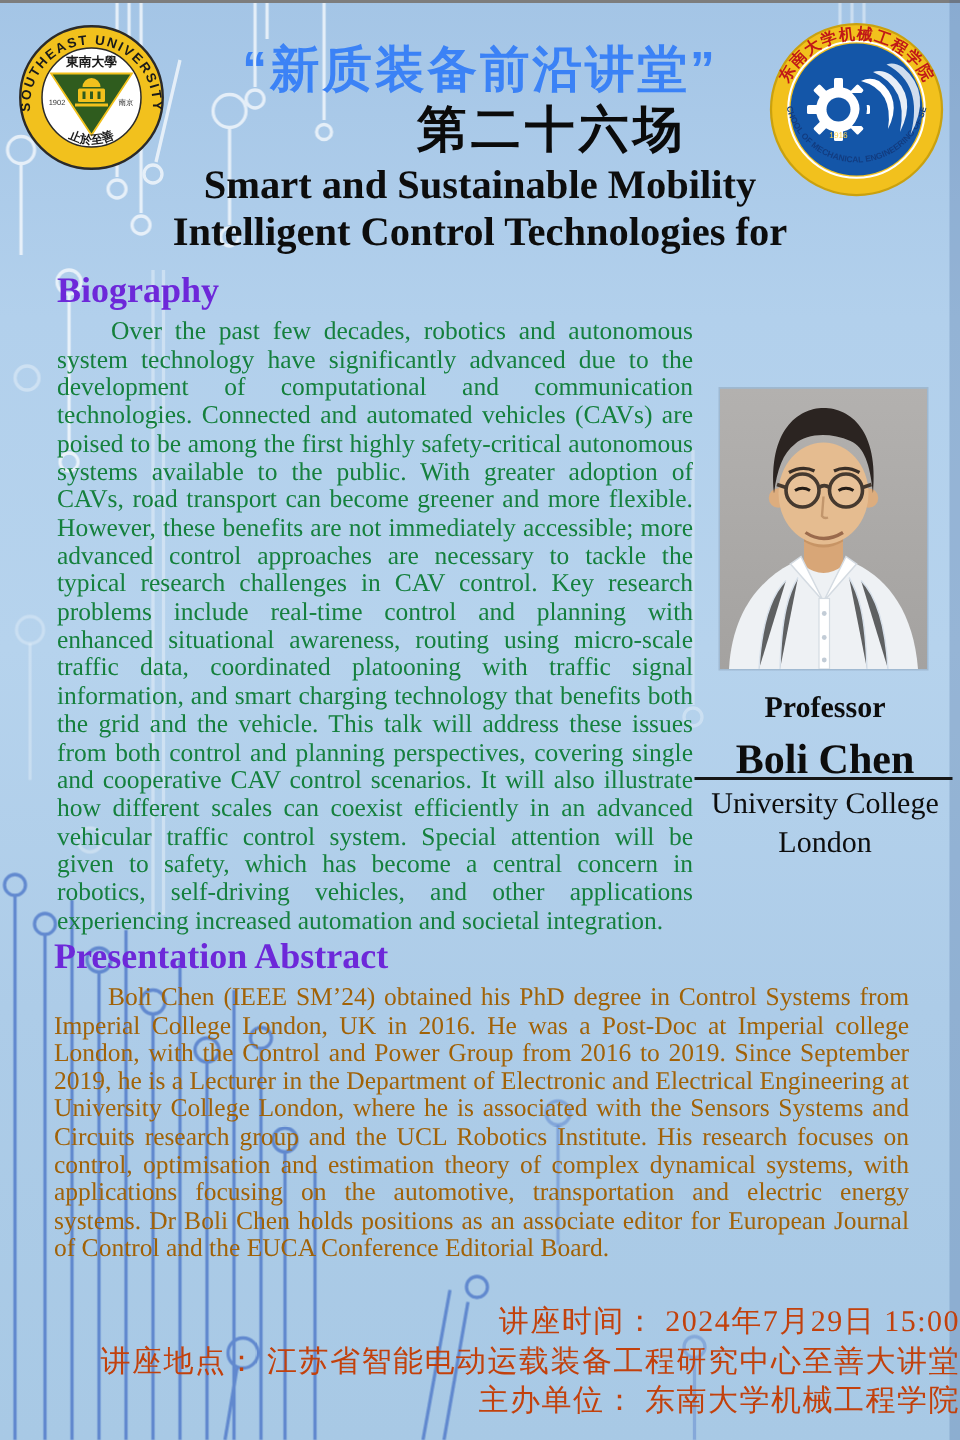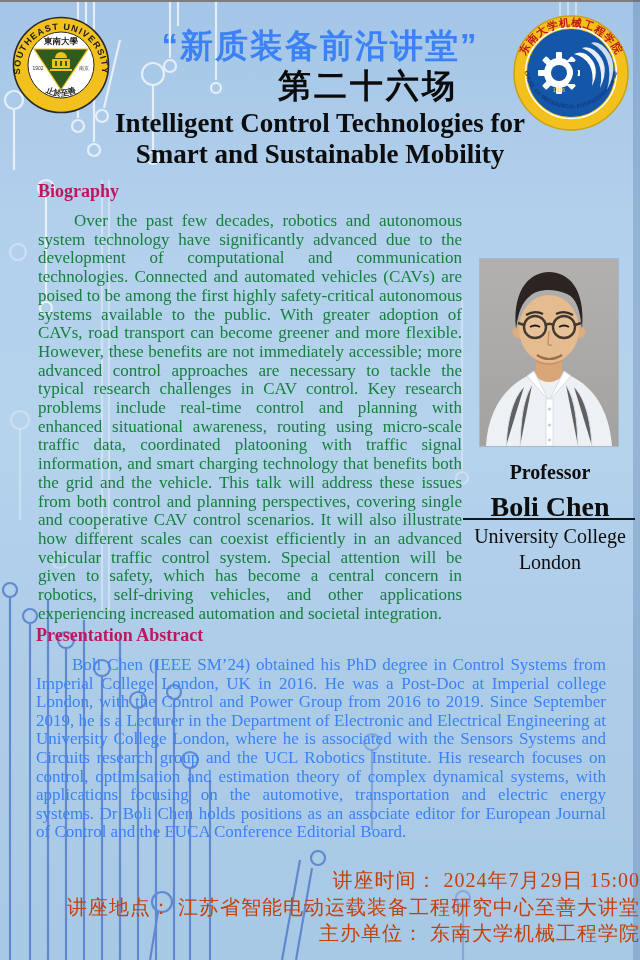--- a/index.html
+++ b/index.html
@@ -15,28 +15,28 @@
 
   .cn-title{left:0;top:26px;width:640px;text-align:center;
     font-family:"Liberation Sans", sans-serif;font-weight:bold;font-size:33px;
     color:#3b82f6;letter-spacing:2px;line-height:40px;}
   .cn-session{left:0;top:66px;width:640px;text-align:center;
     font-family:"Liberation Sans", sans-serif;font-weight:bold;font-size:33px;
     color:#0b0b0b;letter-spacing:3px;line-height:40px;padding-left:48px;}
   .en-title{left:0;top:108px;width:640px;text-align:center;
     font-weight:bold;font-size:27px;color:#0d0d0d;line-height:31px;}
 
-  .section-heading{font-weight:bold;font-size:18px;color:#be185d;}
+  .section-heading{font-weight:bold;font-size:24px;color:#6d28d9;}
   .bio-heading{left:38px;top:181px;}
   .abs-heading{left:36px;top:625px;}
 
   .bio-par{left:38px;top:212px;width:424px;font-size:17px;line-height:18.7px;
     text-align:justify;color:#15803d;text-indent:36px;}
   .abs-par{left:36px;top:656px;width:570px;font-size:17px;line-height:18.6px;
-    text-align:justify;color:#3b82f6;text-indent:36px;}
+    text-align:justify;color:#a16207;text-indent:36px;}
 
   .photo-box{left:480px;top:259px;width:138px;height:187px;box-shadow:0 0 0 1px rgba(120,140,160,.35);}
   .spk-col{left:460px;width:180px;text-align:center;color:#0d0d0d;}
   .spk-title{top:461px;font-weight:bold;font-size:20px;}
   .spk-name{top:491px;font-weight:bold;font-size:28px;}
   .name-underline{left:463px;top:518px;width:172px;height:2px;background:#161616;}
   .spk-affil1{top:525px;font-size:20px;}
   .spk-affil2{top:551px;font-size:20px;}
 
   .footer-line{left:0;width:640px;text-align:right;font-size:20px;color:#c2410c;
@@ -182,22 +182,22 @@
     <path d="M62,40 Q84,46 80,72 Q90,52 74,40 Q68,37 62,40 Z"></path>
     <path d="M70,34 Q94,44 88,74 Q100,50 82,36 Q76,32 70,34 Z" opacity="0.9"></path>
     <path d="M79,29 Q104,42 95,76 Q110,48 90,31 Q84,27 79,29 Z" opacity="0.8"></path>
   </g>
   <text x="47" y="78" text-anchor="middle" font-size="5.5" fill="#ffd24a" font-family="Liberation Sans, sans-serif">1916</text>
 </svg>
 
 <div class="abs cn-title">“新质装备前沿讲堂”</div>
 <div class="abs cn-session">第二十六场</div>
 <div class="abs en-title">
+  <div>Smart and Sustainable Mobility</div>
   <div>Intelligent Control Technologies for</div>
-  <div>Smart and Sustainable Mobility</div>
 </div>
 
 <div class="abs section-heading bio-heading">Biography</div>
 <div class="abs bio-par">Over the past few decades, robotics and autonomous system technology have significantly advanced due to the development of computational and communication technologies. Connected and automated vehicles (CAVs) are poised to be among the first highly safety-critical autonomous systems available to the public. With greater adoption of CAVs, road transport can become greener and more flexible. However, these benefits are not immediately accessible; more advanced control approaches are necessary to tackle the typical research challenges in CAV control. Key research problems include real-time control and planning with enhanced situational awareness, routing using micro-scale traffic data, coordinated platooning with traffic signal information, and smart charging technology that benefits both the grid and the vehicle. This talk will address these issues from both control and planning perspectives, covering single and cooperative CAV control scenarios. It will also illustrate how different scales can coexist efficiently in an advanced vehicular traffic control system. Special attention will be given to safety, which has become a central concern in robotics, self-driving vehicles, and other applications experiencing increased automation and societal integration.</div>
 
 <svg class="abs photo-box" viewBox="0 0 138 187" xmlns="http://www.w3.org/2000/svg">
   <defs>
     <linearGradient id="phbg" x1="0" y1="0" x2="0" y2="1">
       <stop offset="0" stop-color="#b3b1af"></stop>
         <stop offset="1" stop-color="#a4a2a0"></stop>

